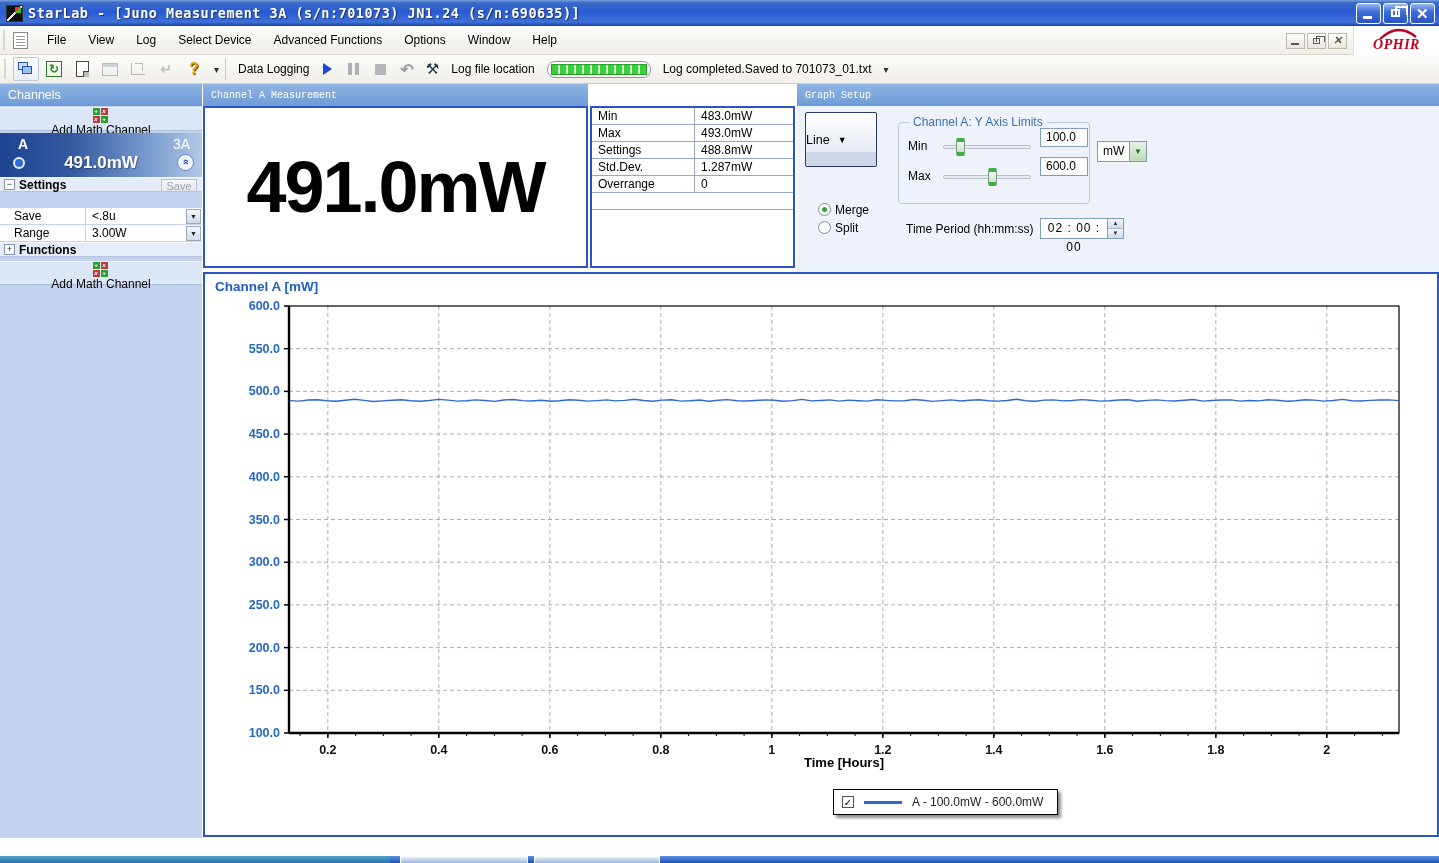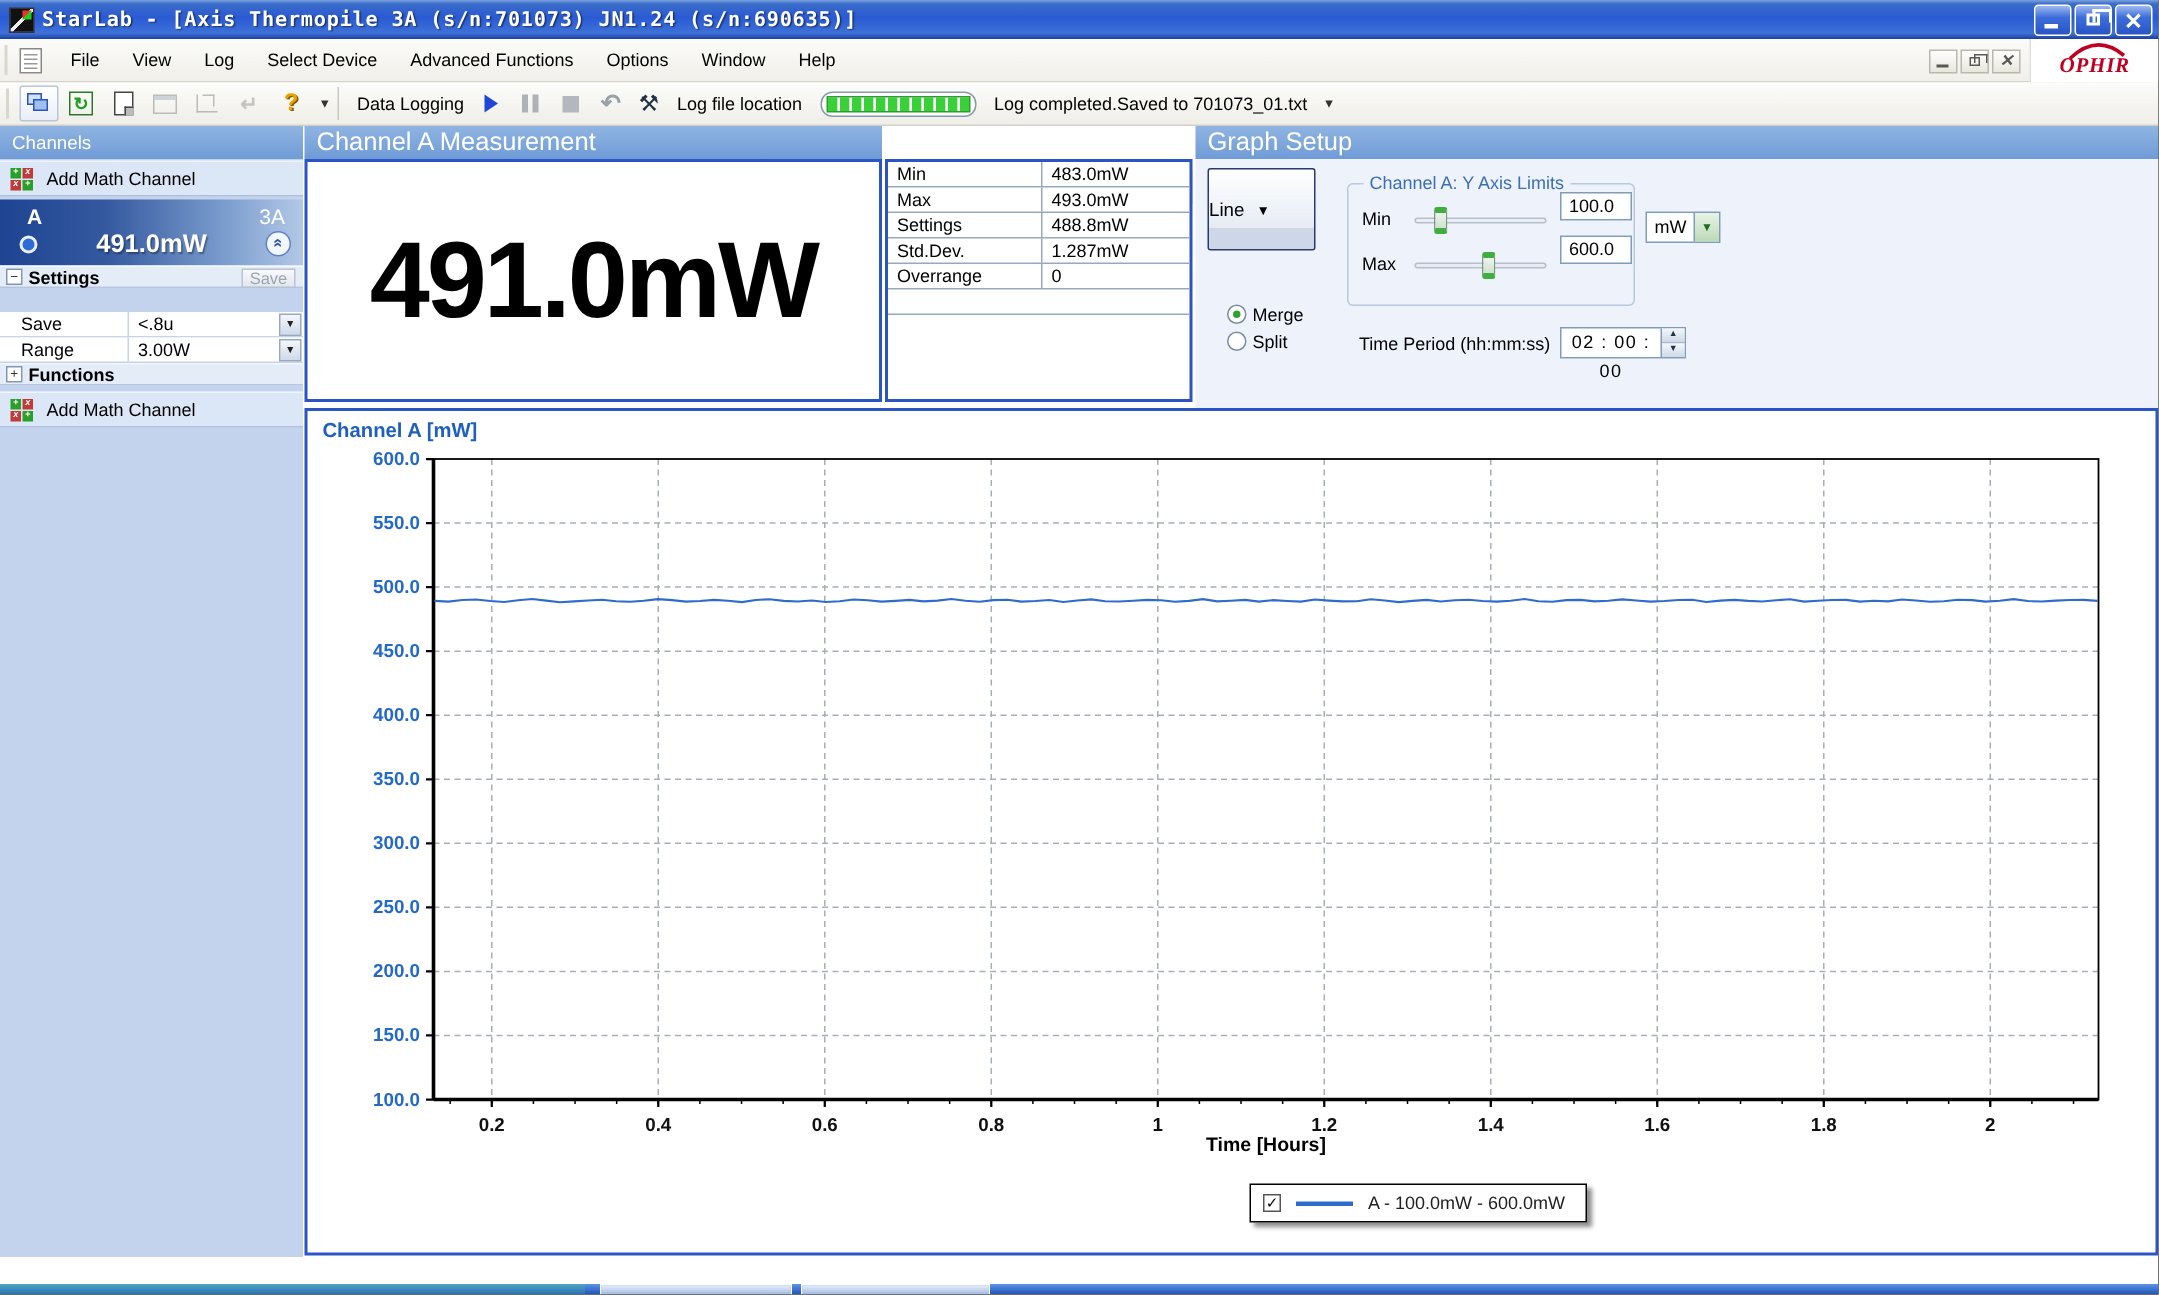--- a/index.html
+++ b/index.html
@@ -85,31 +85,31 @@
   .ic-undo { color:#9aa0a8; font-size:16px; font-weight:bold; margin:0 6px;}
   .ic-tools { font-size:15px; color:#234; margin:0 6px; cursor:pointer;}
   .progress { width:104px; height:17px; border:1px solid #8a98ac; border-radius:8px; background:#fff;
     margin:0 6px; padding:2px 3px; overflow:hidden;}
   .progress .fill { height:100%; width:100%; background:
     repeating-linear-gradient(90deg,#3ad03a 0 6px,#b6f0b6 6px 7px,#fff 7px 8px);
     border:1px solid #2aa02a;}
   .tb-overflow { color:#333; font-size:10px; margin-left:6px; cursor:pointer;}
   
   .panel-header {
-    position:absolute; height:22px; color:#fff; font-size:17px;
+    position:absolute; height:22px; color:#fff; font-size:10px;
     background:linear-gradient(180deg,#8fb4e2,#6f9bd6);
-    display:flex; align-items:center; padding-left:8px;
+    display:flex; align-items:center; padding-left:8px;font-family:Liberation Mono, monospace;
   }
   .panel-body { position:absolute; background:#fff; border:2px solid #2b55c5; }
   
   .sidebar { position:absolute; left:0; top:84px; width:202px; height:754px; background:#c3d3ee; }
   .sb-header { position:absolute; left:0; top:0; width:202px; height:22px;
     background:linear-gradient(180deg,#8fb4e2,#6f9bd6); color:#fff; display:flex; align-items:center; padding-left:8px; font-size:12.5px;}
   .addmath { position:absolute; left:0; width:202px; height:24px; background:#dbe6f6;
-    border-top:1px solid #f0f5fc; border-bottom:1px solid #aebfd9; display:flex; align-items:center; cursor:pointer;}
+    border-top:1px solid #f0f5fc; border-bottom:1px solid #aebfd9; display:flex; align-items:center; cursor:pointer;flex-direction:column;}
   .mathicon { width:15px; height:15px; margin:0 9px 0 7px; display:grid; grid-template-columns:7px 7px; grid-gap:1px;}
   .mathicon i{ width:7px; height:7px; display:block; font-size:6px; line-height:7px; text-align:center; color:#fff; font-weight:bold;}
   .mathicon i:nth-child(1){ background:#2aa02a;}
   .mathicon i:nth-child(2){ background:#c03a3a;}
   .mathicon i:nth-child(3){ background:#c03a3a;}
   .mathicon i:nth-child(4){ background:#2aa02a;}
   .channel-card { position:absolute; left:0; top:49px; width:202px; height:44px;
     background:linear-gradient(90deg,#1e4492,#34599f 35%,#7c9ecf 75%,#b3c8e6); color:#fff;}
   .cc-name { position:absolute; left:18px; top:3px; font-weight:bold; font-size:14px;}
   .cc-sensor { position:absolute; right:12px; top:3px; font-weight:normal; font-size:14px;}
@@ -191,21 +191,21 @@
     background:linear-gradient(180deg,#5a93e8,#2053b0);}
   .taskbar .seg { position:absolute; top:0; height:7px;}
 </style>
 </head>
 <body>
 
 <div id="app">
 
   <div class="titlebar">
     <div class="app-icon"></div>
-    <div class="title-text">StarLab - [Axis Thermopile 3A (s/n:701073)  JN1.24 (s/n:690635)]</div>
+    <div class="title-text">StarLab - [Juno Measurement 3A (s/n:701073)  JN1.24 (s/n:690635)]</div>
     <div class="winbtns">
       <div class="winbtn">
           <i class="g-min"></i>
         </div>
       <div class="winbtn">
           <i class="g-rest"></i>
         </div>
       <div class="winbtn close">
           <span>✕</span>
         </div>

